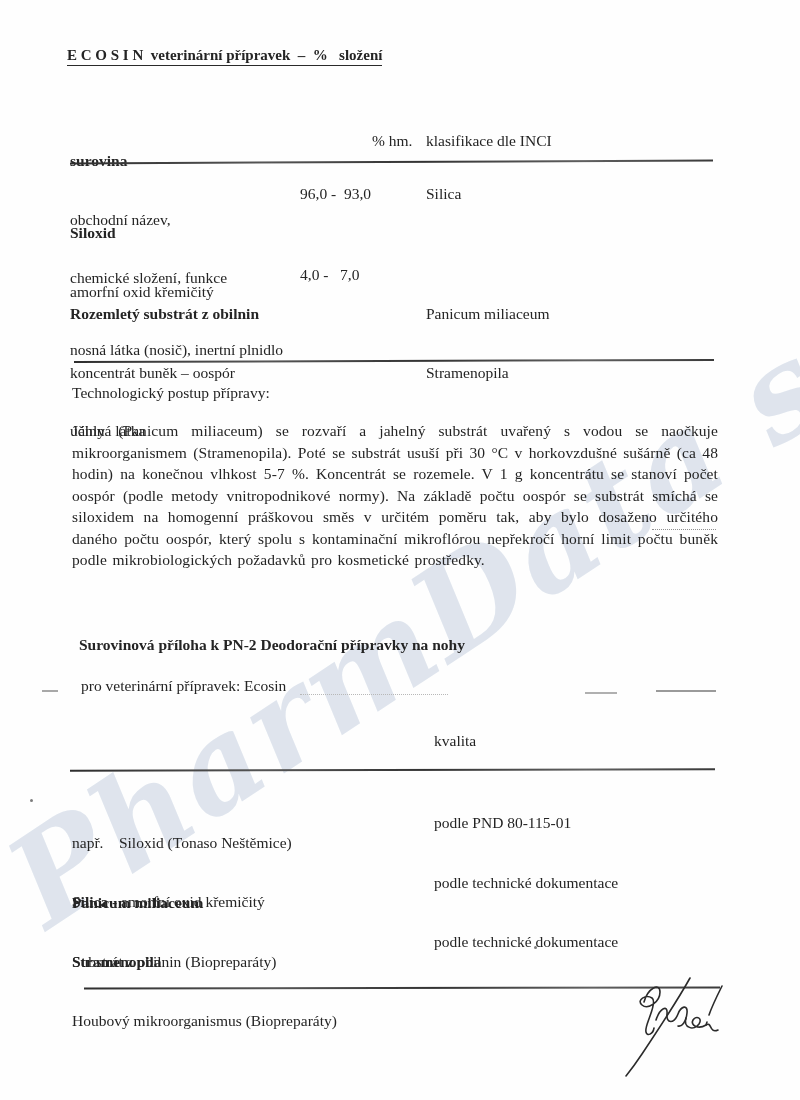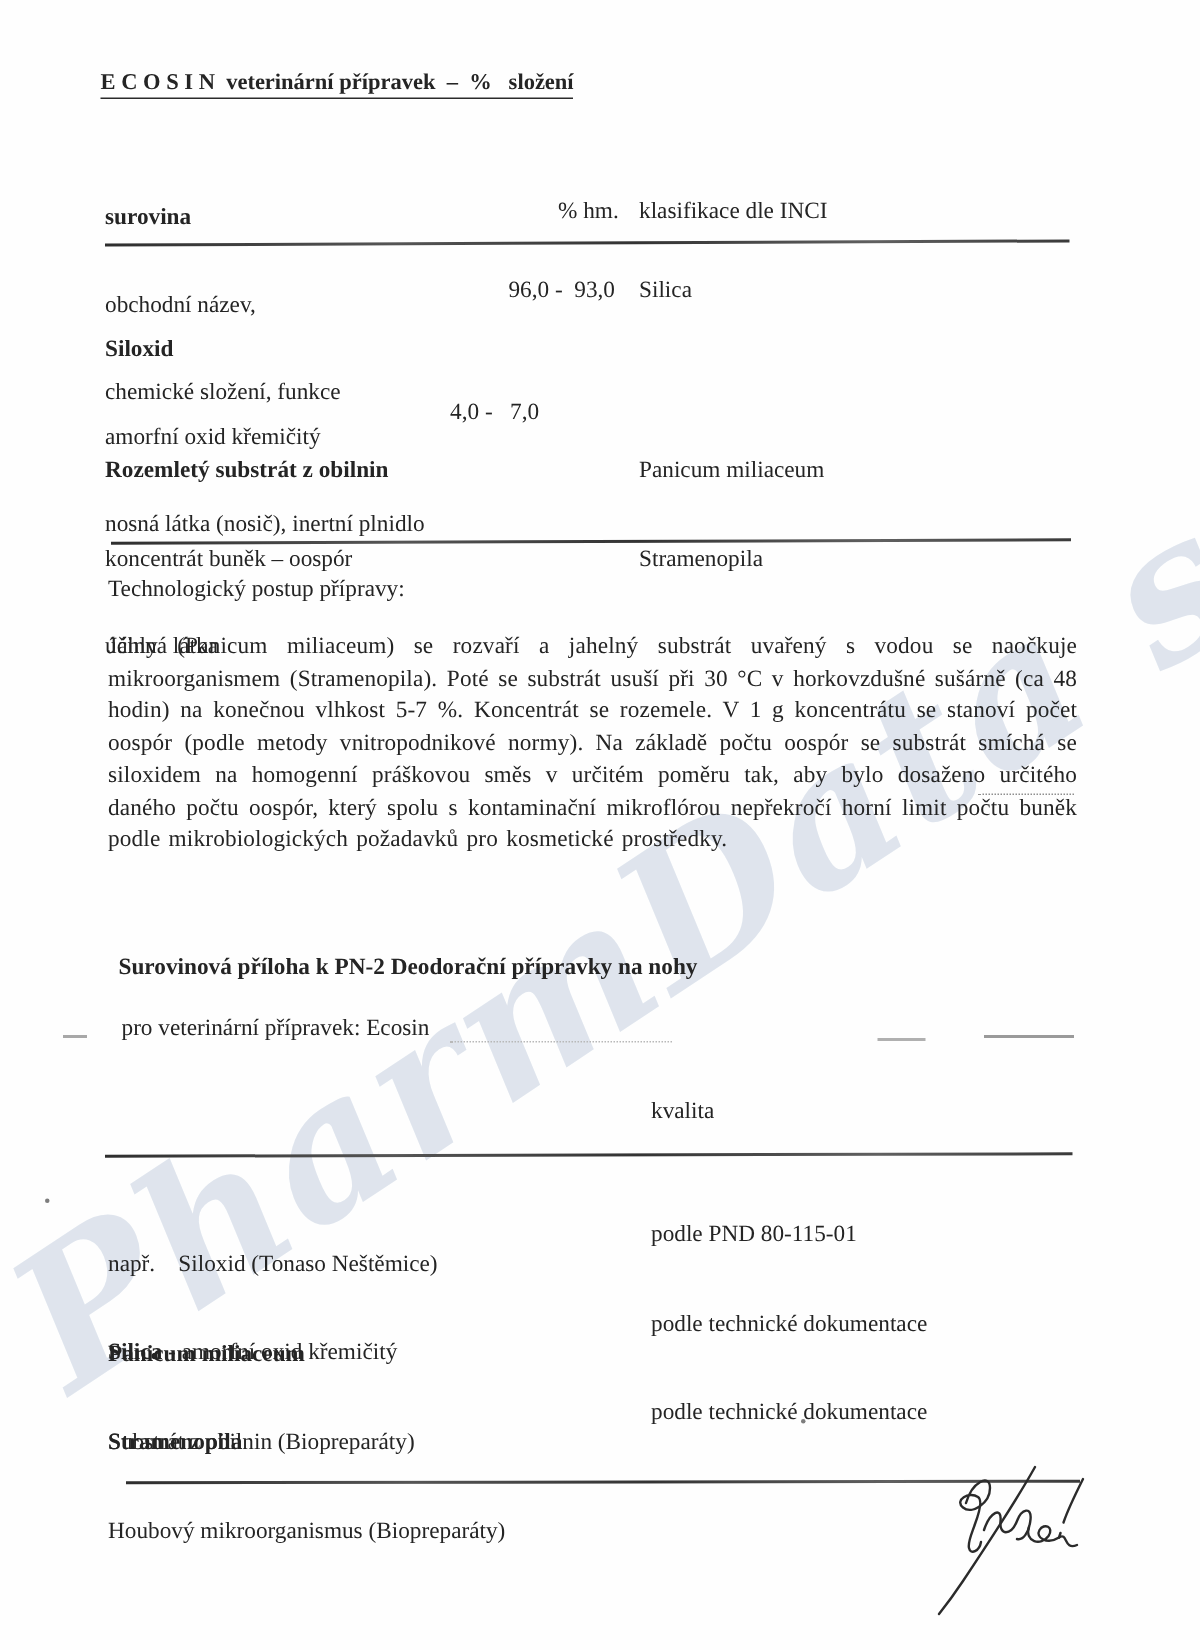--- a/index.html
+++ b/index.html
@@ -53,36 +53,36 @@
 <div class="page">
 
   <div class="watermark">PharmData s r.o.</div>
 
   <div class="content">
 
     <div class="abs" style="left:67px;top:46px;">
       <span class="doc-title">E C O S I N  veterinární přípravek  –  %   složení</span>
     </div>
 
-    <div class="abs txt" style="left:70px;top:96px;">
+    <div class="abs txt" style="left:70px;top:112px;">
       <div class="bold">surovina</div>
       <div>obchodní název,</div>
       <div>chemické složení, funkce</div>
     </div>
     <div class="abs txt" style="left:351px;top:131px;margin-left:21px;">% hm.</div>
     <div class="abs txt" style="left:426px;top:131px;">klasifikace dle INCI</div>
 
     <div class="rule" style="left:70px;top:161px;width:643px;transform:rotate(-0.25deg);"></div>
 
     <div class="abs txt" style="left:70px;top:184px;">
       <div class="bold">Siloxid</div>
       <div>amorfní oxid křemičitý</div>
       <div>nosná látka (nosič), inertní plnidlo</div>
     </div>
-    <div class="abs txt" style="left:300px;top:184px;width:110px;text-align:right;">96,0 -  93,0</div>
+    <div class="abs txt" style="left:300px;top:184px;width:110px;">96,0 -  93,0</div>
     <div class="abs txt" style="left:426px;top:184px;">Silica</div>
 
     <div class="abs txt" style="left:70px;top:265px;">
       <div class="bold">Rozemletý substrát z obilnin</div>
       <div>koncentrát buněk – oospór</div>
       <div>účinná látka</div>
     </div>
     <div class="abs txt" style="left:300px;top:265px;width:110px;text-align:left;">4,0 -   7,0</div>
     <div class="abs txt" style="left:426px;top:265px;">
       <div>Panicum miliaceum</div>

